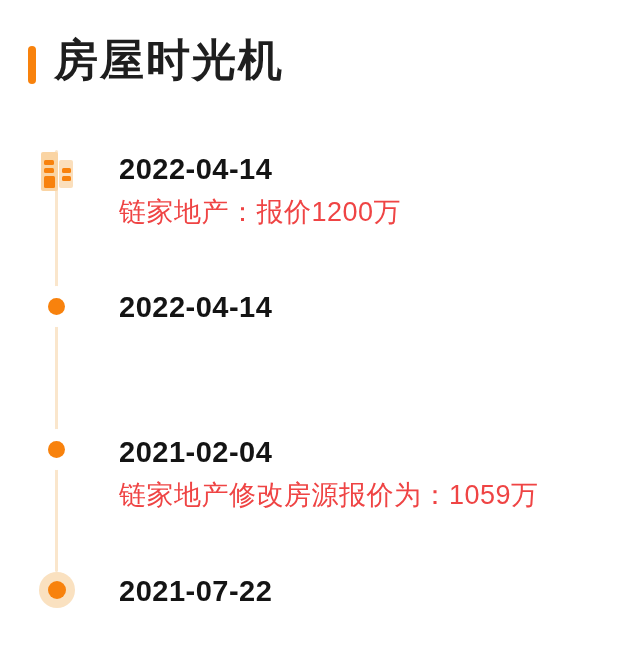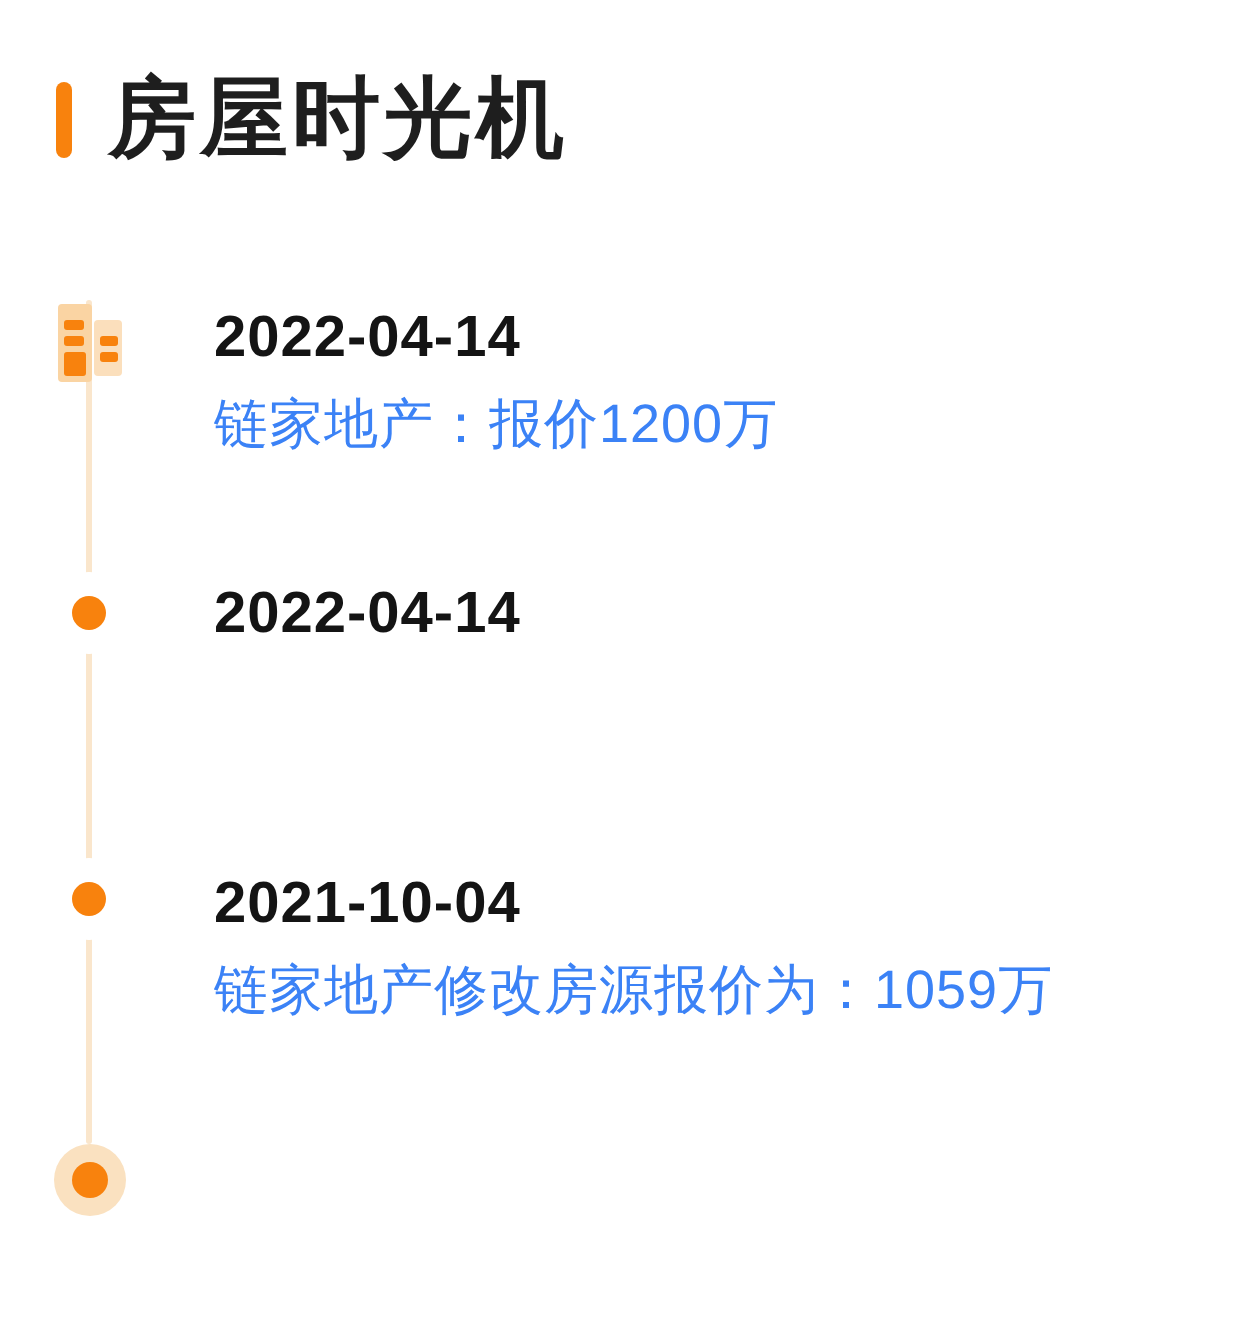--- a/index.html
+++ b/index.html
@@ -13,41 +13,41 @@
     background: #ffffff;
     overflow: hidden;
   }
 
   
   .header {
     position: absolute;
     top: 36px;
     left: 28px;
     display: flex;
-    align-items: center;
+    align-items: flex-end;
   }
   .accent-bar {
     width: 8px;
     height: 38px;
     border-radius: 4px;
     background: #F8820D;
     margin-right: 18px;
     flex: 0 0 auto;
   }
   .title {
     font-size: 44px;
     font-weight: 700;
     color: #1e1e1e;
     letter-spacing: 2px;
     line-height: 1.1;
     white-space: nowrap;
   }
 
   
-  .timeline { position: absolute; inset: 0; }
+  .timeline { position: absolute; inset: 0; margin-left: 12px; }
 
   .timeline-line {
     position: absolute;
     left: 43px;
     top: 150px;
     width: 3px;
     height: 422px;          
     background: #FAE6CC;
     border-radius: 2px;
   }
@@ -101,21 +101,21 @@
     font-size: 29px;
     font-weight: 700;
     color: #141414;
     letter-spacing: 0.5px;
     line-height: 1;
   }
   .entry-text {
     margin-top: 14px;
     font-size: 27px;
     font-weight: 400;
-    color: #3b82f6;
+    color: #ef4444;
     letter-spacing: 0.5px;
     line-height: 1.1;
   }
 </style>
 </head>
 <body>
 
 <div class="page">
 
   <div class="header">
@@ -149,21 +149,22 @@
     <div class="entry entry-1">
       <div class="entry-date">2022-04-14</div>
       <div class="entry-text">链家地产：报价1200万</div>
     </div>
 
     <div class="entry entry-2">
       <div class="entry-date">2022-04-14</div>
     </div>
 
     <div class="entry entry-3">
-      <div class="entry-date">2021-10-04</div>
+      <div class="entry-date">2021-02-04</div>
       <div class="entry-text">链家地产修改房源报价为：1059万</div>
     </div>
 
     <div class="entry entry-4">
+      <div class="entry-date">2021-07-22</div>
     </div>
 
   </div>
 </div>
 
 </body></html>

